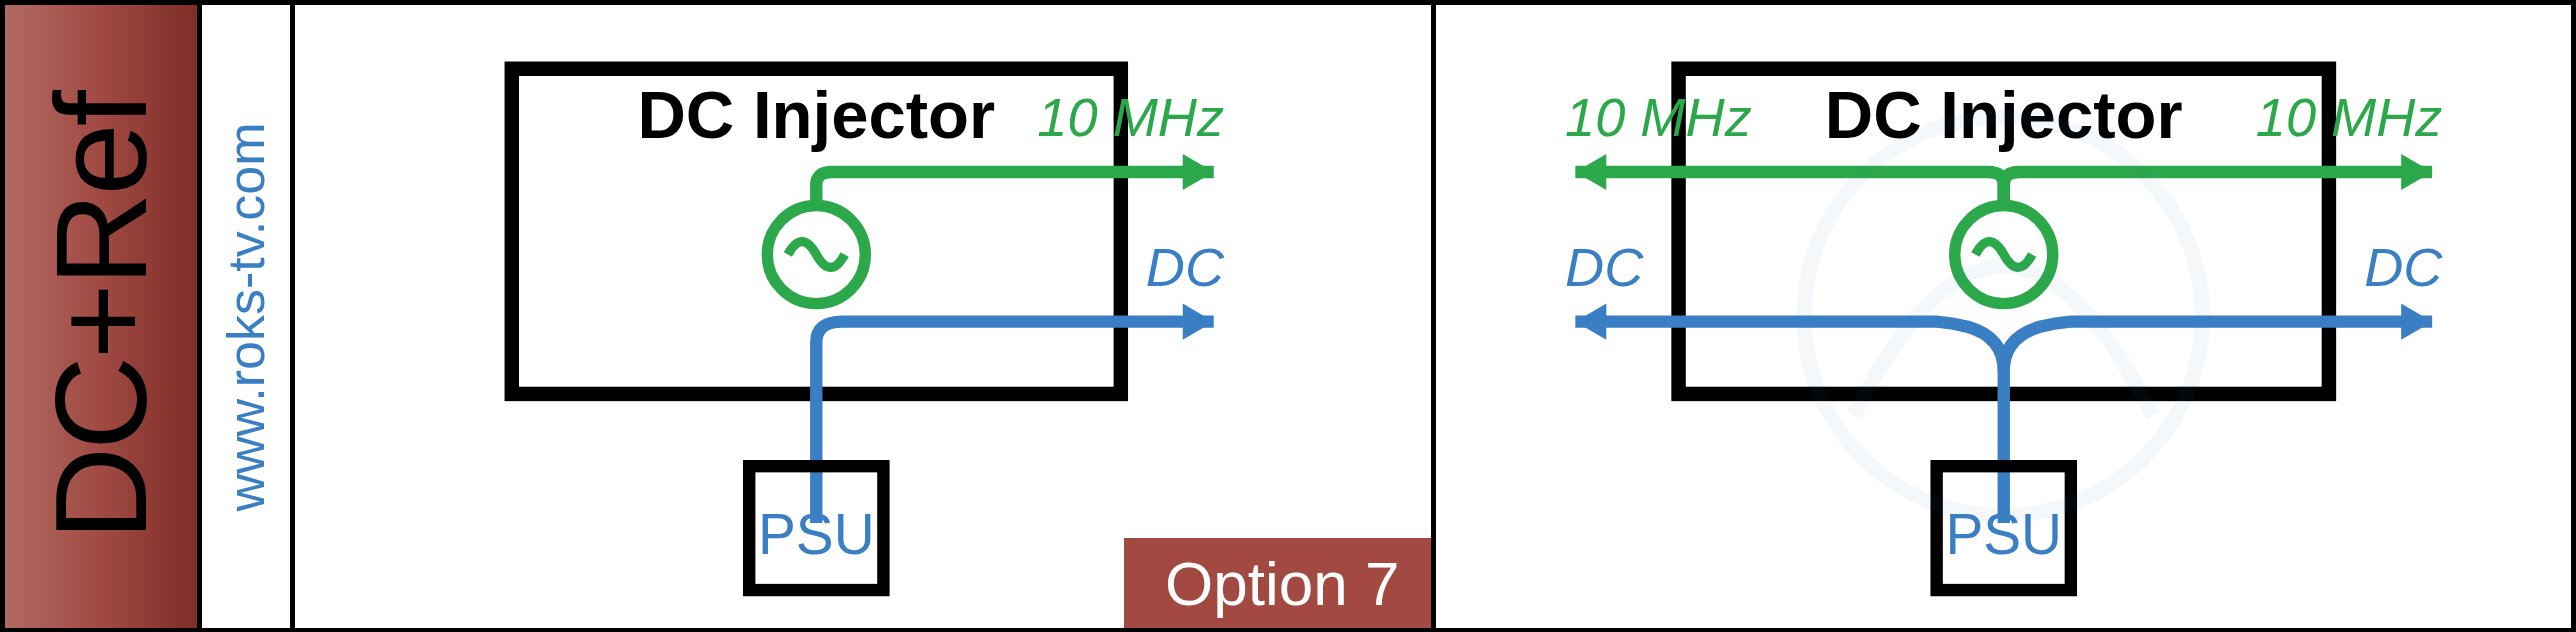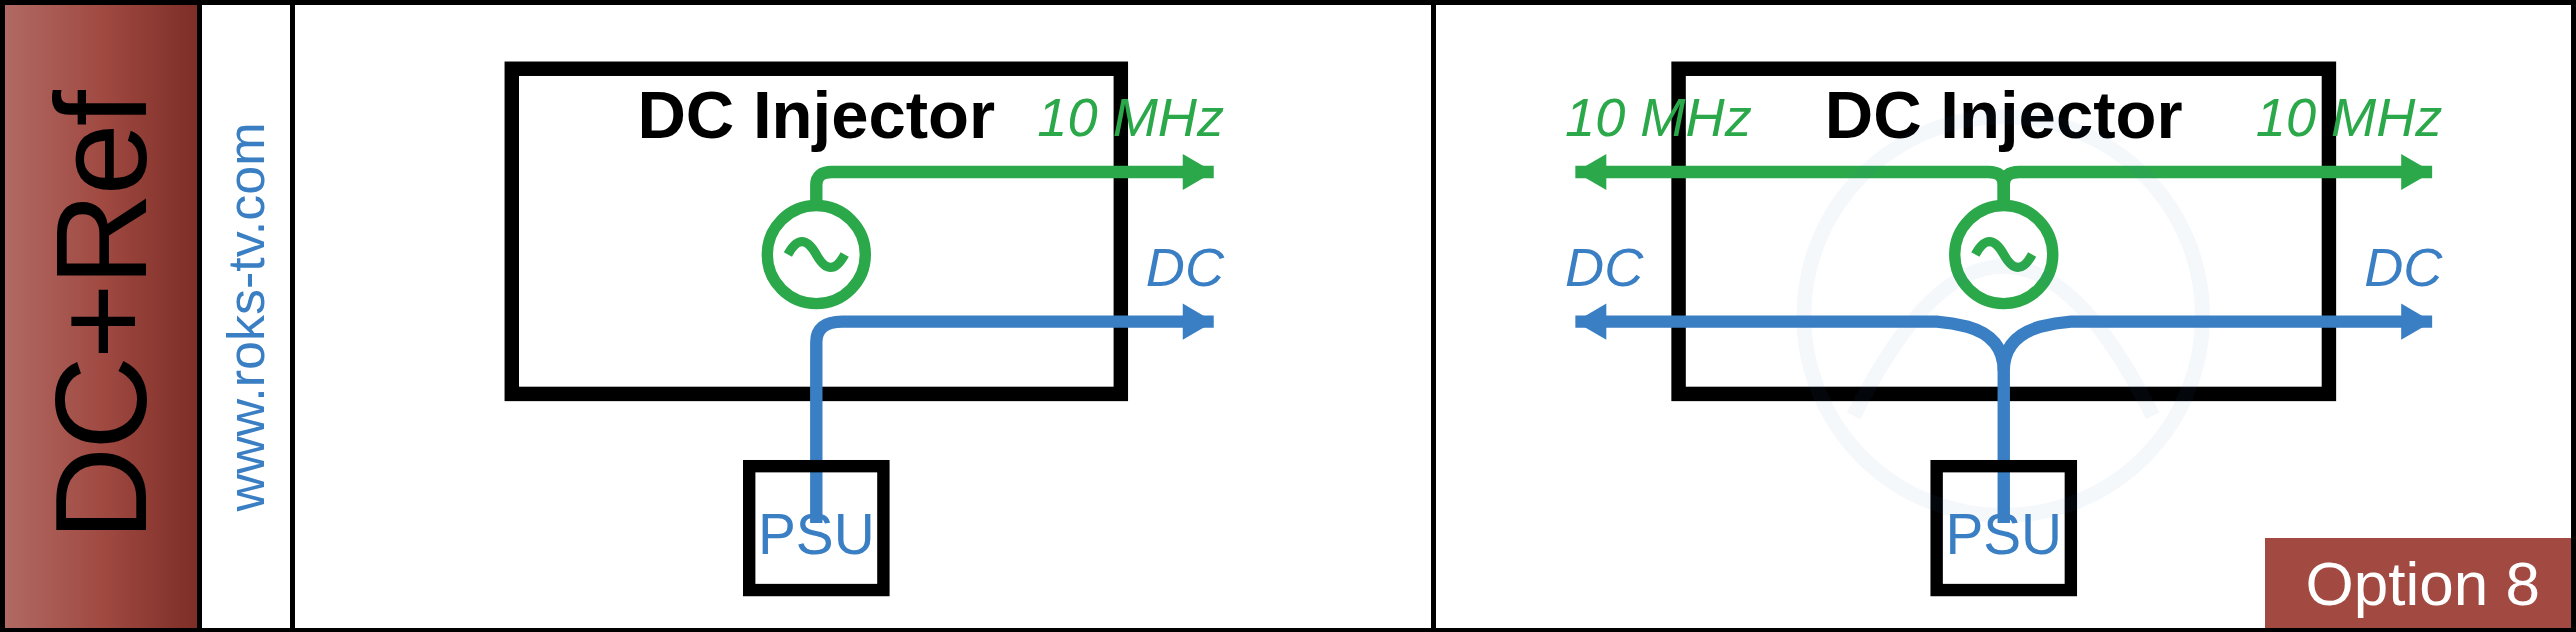--- a/index.html
+++ b/index.html
@@ -95,20 +95,23 @@
         <polygon points="1780,320 1720,285 1720,355" fill="#2ba84a"></polygon>
         <text x="1800" y="250" font-size="105" font-style="italic" fill="#2ba84a" text-anchor="end">10 MHz</text>
 
         <path d="M 1010 1000 L 1010 650 Q 1010 610 1060 610 L 1780 610" fill="none" stroke="#3a7fc4" stroke-width="24"></path>
         <polygon points="1780,610 1720,575 1720,645" fill="#3a7fc4"></polygon>
         <text x="1800" y="540" font-size="105" font-style="italic" fill="#3a7fc4" text-anchor="end">DC</text>
 
         <rect x="880" y="890" width="260" height="240" fill="none" stroke="#000" stroke-width="24"></rect>
         <text x="1010" y="1060" font-size="110" text-anchor="middle" fill="#3a7fc4">PSU</text>
       </svg>
+      <div class="option-tag">
+        <span>Option 7</span>
+      </div>
     </div>
 
     <div class="panel">
       <div class="wm">
         <svg viewBox="0 0 100 100">
             <circle cx="50" cy="50" r="40" fill="none" stroke="#3a7fc4" stroke-width="3"></circle>
             <path d="M20 70 Q50 10 80 70" fill="none" stroke="#3a7fc4" stroke-width="3"></path>
           </svg>
       </div>
       <svg class="diagram" viewBox="0 0 2200 1200">
@@ -131,20 +134,17 @@
         <polygon points="1930,610 1870,575 1870,645" fill="#3a7fc4"></polygon>
         <text x="1950" y="540" font-size="105" font-style="italic" fill="#3a7fc4" text-anchor="end">DC</text>
 
         <path d="M 1100 705 Q 1100 640 1030 620 Q 1000 612 970 610 L 270 610" fill="none" stroke="#3a7fc4" stroke-width="24"></path>
         <polygon points="270,610 330,575 330,645" fill="#3a7fc4"></polygon>
         <text x="250" y="540" font-size="105" font-style="italic" fill="#3a7fc4" text-anchor="start">DC</text>
 
         <rect x="970" y="890" width="260" height="240" fill="none" stroke="#000" stroke-width="24"></rect>
         <text x="1100" y="1060" font-size="110" text-anchor="middle" fill="#3a7fc4">PSU</text>
       </svg>
-      <div class="option-tag">
-        <span>Option 8</span>
-      </div>
     </div>
 
   </div>
 </div>
 
 
 </body></html>

